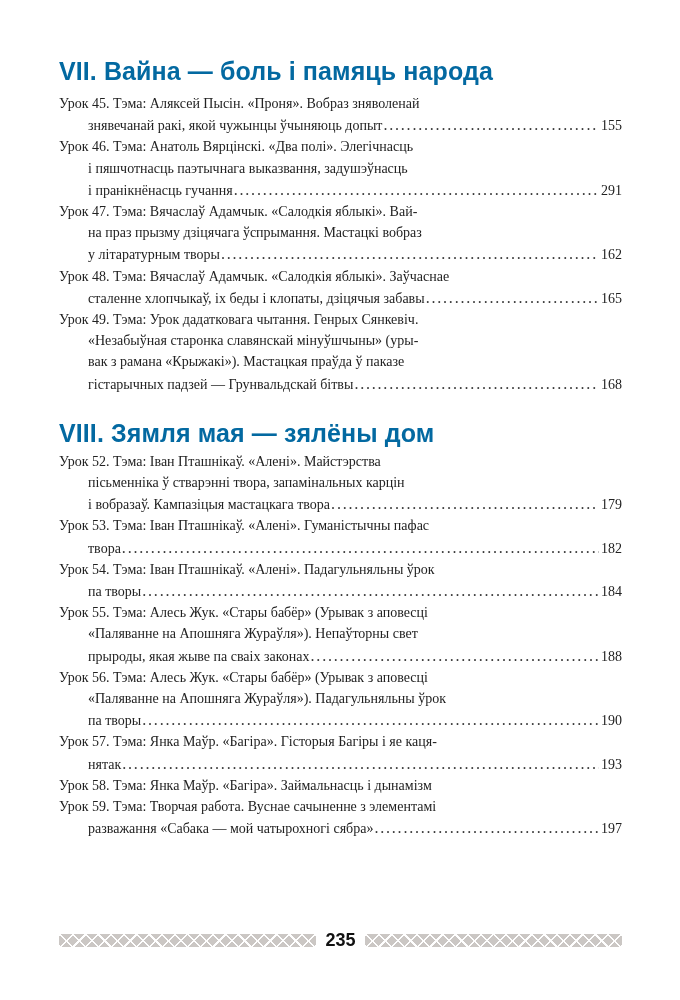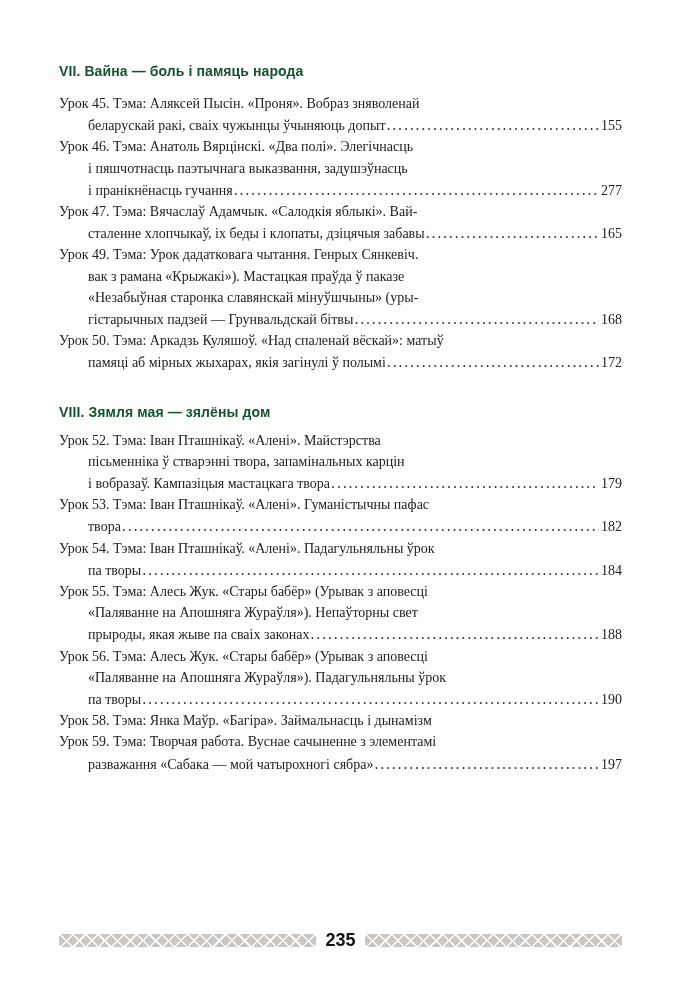--- a/index.html
+++ b/index.html
@@ -12,23 +12,23 @@
     overflow: hidden;
   }
   .content {
     position: absolute;
     left: 59px; top: 61px;
     width: 563px;
   }
   .sec-heading {
     font-family: "Liberation Sans", "DejaVu Sans", sans-serif;
     font-weight: 700;
-    font-size: 14px;
+    font-size: 25px;
     line-height: 21px;
-    color: #14532d;
+    color: #0369a1;
     margin: 0 0 11px 0;
     letter-spacing: 0.1px;
   }
   .sec-heading.second { margin-top: 28px; margin-bottom: 7px; }
   .entry { margin: 0; }
   .line {
     display: flex;
     align-items: baseline;
     font-size: 14px;
     line-height: 21.2px;
@@ -78,81 +78,82 @@
 
 <div class="content">
 
   <div class="sec-heading">VII. Вайна — боль і памяць народа</div>
 
   <div class="entry">
     <div class="line">
         <span class="t">Урок 45. Тэма: Аляксей Пысін. «Проня». Вобраз зняволенай</span>
       </div>
     <div class="line cont">
-        <span class="t">беларускай ракі, сваіх чужынцы ўчыняюць допыт</span>
+        <span class="t">знявечанай ракі, якой чужынцы ўчыняюць допыт</span>
         <span class="leader"></span>
         <span class="pg">155</span>
       </div>
   </div>
 
   <div class="entry">
     <div class="line">
         <span class="t">Урок 46. Тэма: Анатоль Вярцінскі. «Два полі». Элегічнасць</span>
       </div>
     <div class="line cont">
         <span class="t">і пяшчотнасць паэтычнага выказвання, задушэўнасць</span>
       </div>
     <div class="line cont">
         <span class="t">і пранікнёнасць гучання</span>
         <span class="leader"></span>
-        <span class="pg">277</span>
+        <span class="pg">291</span>
       </div>
   </div>
 
   <div class="entry">
     <div class="line">
         <span class="t">Урок 47. Тэма: Вячаслаў Адамчык. «Салодкія яблыкі». Вай-</span>
       </div>
-  </div>
-
-  <div class="entry">
+    <div class="line cont">
+        <span class="t">на праз прызму дзіцячага ўспрымання. Мастацкі вобраз</span>
+      </div>
+    <div class="line cont">
+        <span class="t">у літаратурным творы</span>
+        <span class="leader"></span>
+        <span class="pg">162</span>
+      </div>
+  </div>
+
+  <div class="entry">
+    <div class="line">
+        <span class="t">Урок 48. Тэма: Вячаслаў Адамчык. «Салодкія яблыкі». Заўчаснае</span>
+      </div>
     <div class="line cont">
         <span class="t">сталенне хлопчыкаў, іх беды і клопаты, дзіцячыя забавы</span>
         <span class="leader"></span>
         <span class="pg">165</span>
       </div>
   </div>
 
   <div class="entry">
     <div class="line">
         <span class="t">Урок 49. Тэма: Урок дадатковага чытання. Генрых Сянкевіч.</span>
       </div>
     <div class="line cont">
+        <span class="t">«Незабыўная старонка славянскай мінуўшчыны» (уры-</span>
+      </div>
+    <div class="line cont">
         <span class="t">вак з рамана «Крыжакі»). Мастацкая праўда ў паказе</span>
       </div>
     <div class="line cont">
-        <span class="t">«Незабыўная старонка славянскай мінуўшчыны» (уры-</span>
-      </div>
-    <div class="line cont">
         <span class="t">гістарычных падзей — Грунвальдскай бітвы</span>
         <span class="leader"></span>
         <span class="pg">168</span>
       </div>
   </div>
 
-  <div class="entry">
-    <div class="line">
-        <span class="t">Урок 50. Тэма: Аркадзь Куляшоў. «Над спаленай вёскай»: матыў</span>
-      </div>
-    <div class="line cont">
-        <span class="t">памяці аб мірных жыхарах, якія загінулі ў полымі</span>
-        <span class="leader"></span>
-        <span class="pg">172</span>
-      </div>
-  </div>
 
   <div class="sec-heading second">VIII. Зямля мая — зялёны дом</div>
 
 
   <div class="entry">
     <div class="line">
         <span class="t">Урок 52. Тэма: Іван Пташнікаў. «Алені». Майстэрства</span>
       </div>
     <div class="line cont">
         <span class="t">пісьменніка ў стварэнні твора, запамінальных карцін</span>
@@ -207,20 +208,30 @@
     <div class="line cont">
         <span class="t">«Паляванне на Апошняга Жураўля»). Падагульняльны ўрок</span>
       </div>
     <div class="line cont">
         <span class="t">па творы</span>
         <span class="leader"></span>
         <span class="pg">190</span>
       </div>
   </div>
 
+  <div class="entry">
+    <div class="line">
+        <span class="t">Урок 57. Тэма: Янка Маўр. «Багіра». Гісторыя Багіры і яе каця-</span>
+      </div>
+    <div class="line cont">
+        <span class="t">нятак</span>
+        <span class="leader"></span>
+        <span class="pg">193</span>
+      </div>
+  </div>
 
   <div class="entry">
     <div class="line">
         <span class="t">Урок 58. Тэма: Янка Маўр. «Багіра». Займальнасць і дынамізм</span>
       </div>
   </div>
 
   <div class="entry">
     <div class="line">
         <span class="t">Урок 59. Тэма: Творчая работа. Вуснае сачыненне з элементамі</span>

